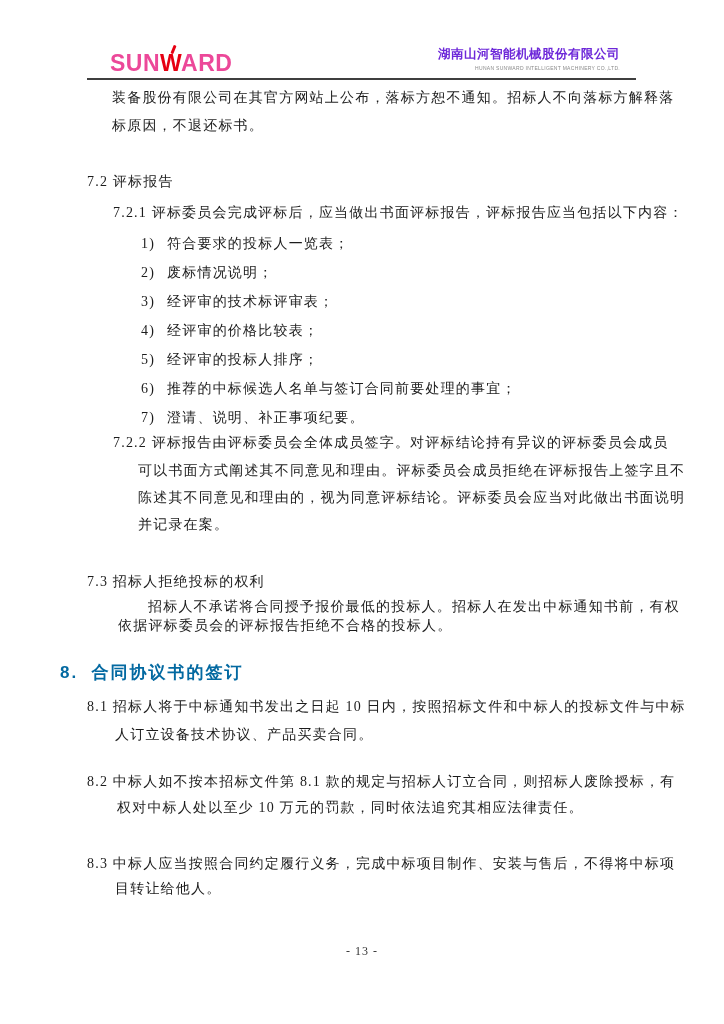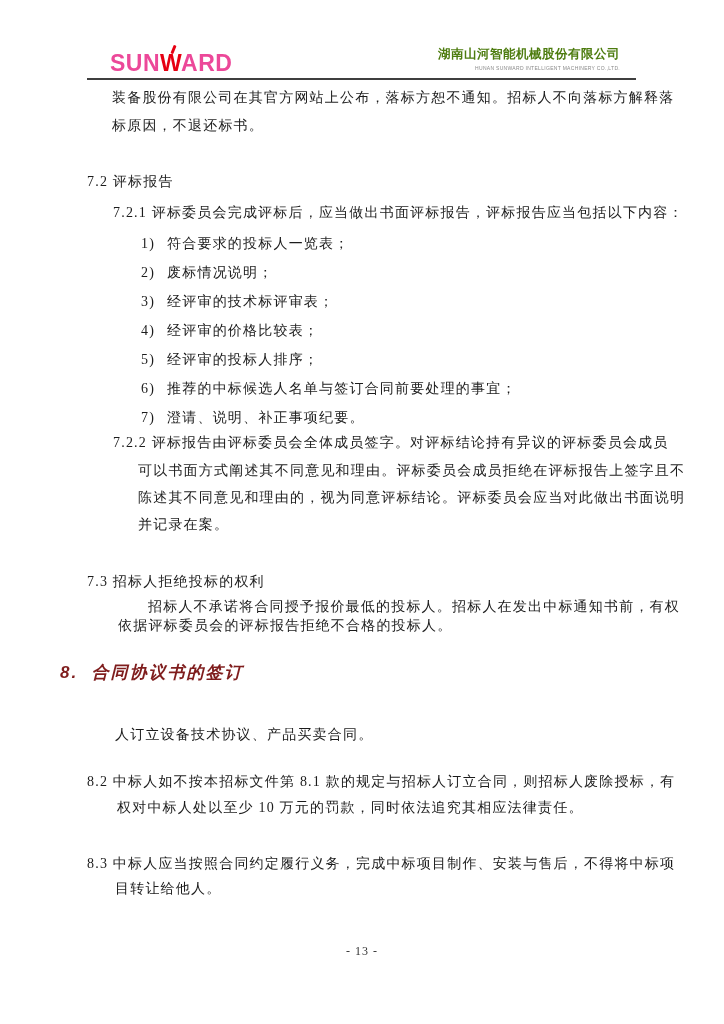--- a/index.html
+++ b/index.html
@@ -40,21 +40,21 @@
     position: absolute;
     right: 104px;
     top: 46px;
     text-align: right;
     font-family: "Liberation Sans", "DejaVu Sans", sans-serif;
     white-space: nowrap;
   }
   .company-cn {
     font-size: 12.5px;
     font-weight: 700;
-    color: #4d7c0f;
+    color: #6d28d9;
     letter-spacing: 0.5px;
   }
   .company-en {
     margin-top: 2px;
     font-size: 5px;
     color: #8a8a8a;
     letter-spacing: 0.3px;
   }
   .header-rule {
     position: absolute;
@@ -76,23 +76,22 @@
   }
   .li-text { margin-left: 12px; }
   .h8 {
     position: absolute;
     height: 24px;
     line-height: 24px;
     font-family: "Liberation Sans", "DejaVu Sans", sans-serif;
     font-weight: 700;
     font-size: 17px;
     letter-spacing: 2px;
-    color: #7f1d1d;
+    color: #0369a1;
     white-space: pre;
-    font-style: italic;
   }
   .footer-page {
     position: absolute;
     left: 0;
     top: 944px;
     width: 100%;
     text-align: center;
     font-size: 12px;
     letter-spacing: 1px;
     color: #333333;
@@ -131,20 +130,21 @@
   <div class="line" style="left:138px; top:461px;">可以书面方式阐述其不同意见和理由。评标委员会成员拒绝在评标报告上签字且不</div>
   <div class="line" style="left:138px; top:488px;">陈述其不同意见和理由的，视为同意评标结论。评标委员会应当对此做出书面说明</div>
   <div class="line" style="left:138px; top:515px;">并记录在案。</div>
 
   <div class="line" style="left:87px; top:572px;">7.3 招标人拒绝投标的权利</div>
   <div class="line" style="left:148px; top:597px;">招标人不承诺将合同授予报价最低的投标人。招标人在发出中标通知书前，有权</div>
   <div class="line" style="left:118px; top:616px;">依据评标委员会的评标报告拒绝不合格的投标人。</div>
 
   <div class="h8" style="left:60px; top:661px;">8.  合同协议书的签订</div>
 
+  <div class="line" style="left:87px; top:697px;">8.1 招标人将于中标通知书发出之日起 10 日内，按照招标文件和中标人的投标文件与中标</div>
   <div class="line" style="left:115px; top:725px;">人订立设备技术协议、产品买卖合同。</div>
 
   <div class="line" style="left:87px; top:772px;">8.2 中标人如不按本招标文件第 8.1 款的规定与招标人订立合同，则招标人废除授标，有</div>
   <div class="line" style="left:117px; top:798px;">权对中标人处以至少 10 万元的罚款，同时依法追究其相应法律责任。</div>
 
   <div class="line" style="left:87px; top:854px;">8.3 中标人应当按照合同约定履行义务，完成中标项目制作、安装与售后，不得将中标项</div>
   <div class="line" style="left:115px; top:879px;">目转让给他人。</div>
 
   <div class="footer-page">- 13 -</div>
 

